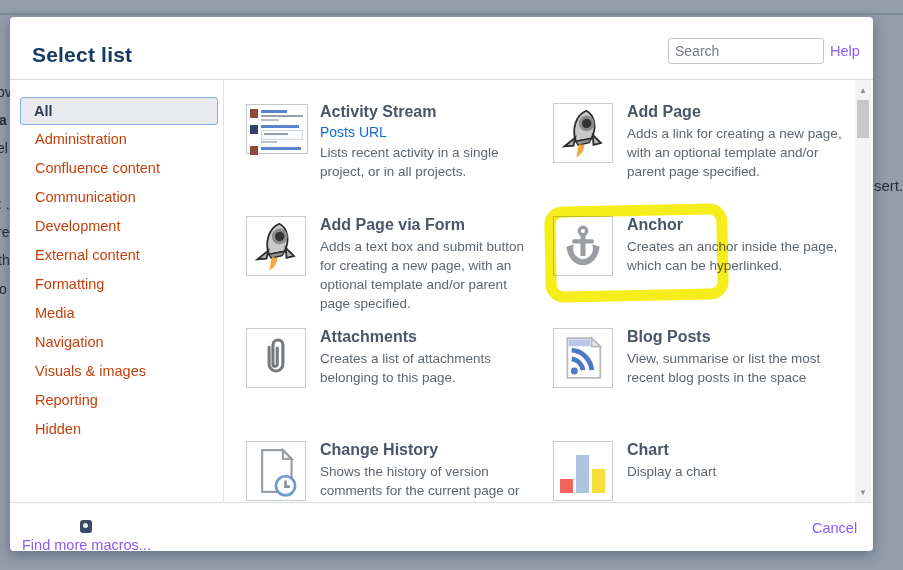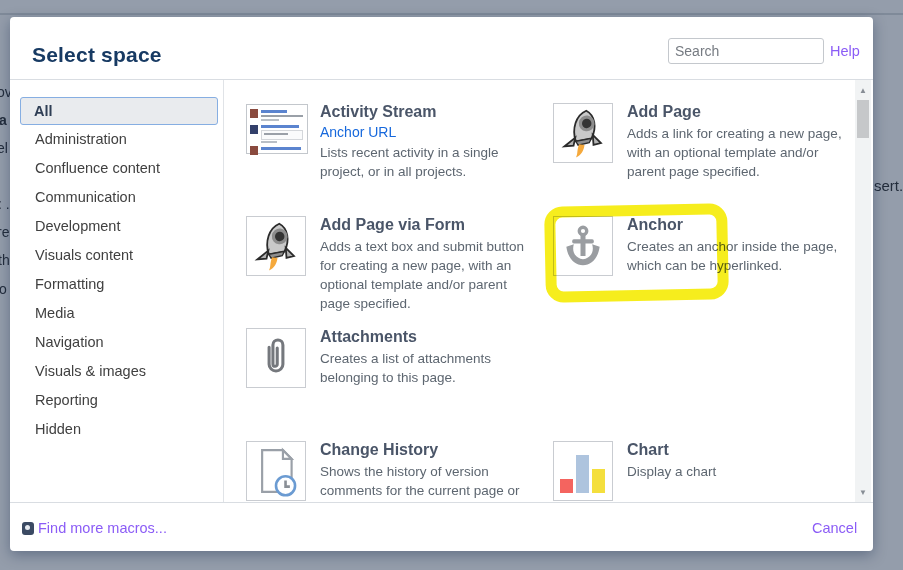--- a/index.html
+++ b/index.html
@@ -34,21 +34,21 @@
   .header-divider{position:absolute;left:0;top:62px;width:863px;height:1px;background:#d9dde2;}
   
   .sidebar{position:absolute;left:10px;top:80px;width:198px;}
   .cat-selected{
     height:26px;line-height:26px;background:#e9ebee;
     border:1.5px solid #86aee2;border-radius:3px;
     padding-left:13px;font-size:14.5px;font-weight:bold;color:#2f3e55;cursor:pointer;
   }
   .cat-item{
     height:29px;line-height:29px;padding-left:15px;
-    font-size:14.5px;color:#404040;cursor:pointer;
+    font-size:14.5px;color:#c2410c;cursor:pointer;
   }
   .v-divider{position:absolute;left:213px;top:63px;width:1px;height:422px;background:#e0e3e7;}
   
   .content{position:absolute;left:214px;top:63px;width:631px;height:422px;overflow:hidden;}
   .macro-item{position:absolute;cursor:pointer;}
   .macro-icon{
     position:absolute;left:0;top:0;width:60px;height:60px;
     border:1px solid #c9ccd1;background:#fff;box-sizing:border-box;
     display:flex;align-items:center;justify-content:center;
   }
@@ -88,52 +88,52 @@
   }
   
   .scrollbar{position:absolute;left:845px;top:63px;width:16px;height:422px;background:#f1f3f4;}
   .scroll-arrow{position:absolute;left:0;width:16px;height:16px;color:#878d95;font-size:8px;
     display:flex;align-items:center;justify-content:center;cursor:pointer;}
   .scroll-up{top:2px;}
   .scroll-down{bottom:2px;}
   .scroll-thumb{position:absolute;left:2px;top:20px;width:12px;height:38px;background:#c6c8ca;cursor:pointer;}
   
   .footer-divider{position:absolute;left:0;top:485px;width:863px;height:1px;background:#d9dde2;}
-  .find-more{position:absolute;left:12px;top:503px;font-size:14.5px;display:flex;align-items:center;gap:4px;cursor:pointer;}
+  .find-more{position:absolute;left:12px;top:503px;font-size:14.5px;display:flex;align-items:center;gap:4px;cursor:pointer;flex-direction:column;}
   .mk-icon{width:12px;height:13px;background:#3b4a63;border-radius:3px;position:relative;display:inline-block;}
   .mk-icon::after{content:"";position:absolute;left:3px;top:3px;width:5px;height:5px;border-radius:50%;background:#e8ecf2;}
   .cancel-link{position:absolute;left:802px;top:503px;font-size:14.5px;}
 </style>
 </head>
 <body>
 
 <div class="bg-topline"></div>
 <span class="bg-frag" style="left:-3px;top:84px;">ov</span>
 <span class="bg-frag b" style="left:-1px;top:112px;">a</span>
 <span class="bg-frag" style="left:-3px;top:140px;">el</span>
 <span class="bg-frag" style="left:-2px;top:196px;">: .</span>
 <span class="bg-frag" style="left:-3px;top:224px;">re</span>
 <span class="bg-frag" style="left:-2px;top:252px;">th</span>
 <span class="bg-frag" style="left:-1px;top:281px;">o</span>
 <span class="bg-frag" style="left:874px;top:177px;font-size:15px;">sert.</span>
 
 <div class="modal">
 
-  <div class="modal-title">Select space</div>
+  <div class="modal-title">Select list</div>
   <input class="search-input" type="text" placeholder="Search" style="">
   <a class="link help-link">Help</a>
   <div class="header-divider"></div>
 
   <div class="sidebar">
     <div class="cat-selected">All</div>
     <div class="cat-item">Administration</div>
     <div class="cat-item">Confluence content</div>
     <div class="cat-item">Communication</div>
     <div class="cat-item">Development</div>
-    <div class="cat-item">Visuals content</div>
+    <div class="cat-item">External content</div>
     <div class="cat-item">Formatting</div>
     <div class="cat-item">Media</div>
     <div class="cat-item">Navigation</div>
     <div class="cat-item">Visuals &amp; images</div>
     <div class="cat-item">Reporting</div>
     <div class="cat-item">Hidden</div>
   </div>
   <div class="v-divider"></div>
 
   <div class="content">
@@ -149,21 +149,21 @@
             <div class="as-l4"></div>
             <div class="as-box"></div>
             <div class="as-l5"></div>
             <div class="as-l6"></div>
           <div class="as-av3"></div>
             <div class="as-l7"></div>
         </div>
       </div>
       <div class="macro-text">
         <div class="macro-name">Activity Stream</div>
-        <div class="macro-link">Anchor URL</div>
+        <div class="macro-link">Posts URL</div>
         <div class="macro-desc">Lists recent activity in a single project, or in all projects.</div>
       </div>
     </div>
 
     <div class="macro-item w2" style="left:329px;top:23px;width:300px;height:105px;">
       <div class="macro-icon">
         <svg width="54" height="54" viewBox="0 0 60 60">
           <g transform="rotate(6 30 30)">
             <path d="M31 5 C41 9 45 22 40 35 L23 40 C17 27 20 11 31 5 Z" fill="#c9c9c9" stroke="#2b2b2b" stroke-width="2"></path>
             <path d="M23 40 L40 35 L38 40 L26 44 Z" fill="#8f8f8f" stroke="#2b2b2b" stroke-width="1.5"></path>
@@ -221,20 +221,36 @@
         <svg width="46" height="46" viewBox="0 0 60 60" fill="none" stroke="#75787d" stroke-width="4" stroke-linecap="round">
           <path d="M21 16 v22 a9 9 0 0 0 18 0 V13 a6.5 6.5 0 0 0 -13 0 v25 a2.8 2.8 0 0 0 5.6 0 V17"></path>
         </svg>
       </div>
       <div class="macro-text">
         <div class="macro-name">Attachments</div>
         <div class="macro-desc">Creates a list of attachments belonging to this page.</div>
       </div>
     </div>
 
+    <div class="macro-item w2" style="left:329px;top:248px;width:300px;height:105px;">
+      <div class="macro-icon">
+        <svg width="52" height="52" viewBox="0 0 60 60">
+          <path d="M12 7 H40 L50 17 V53 H12 Z" fill="#fff" stroke="#b5b9c0" stroke-width="2"></path>
+          <rect x="13.5" y="8.5" width="25" height="8" fill="#b9c8e8"></rect>
+          <path d="M40 7 L40 17 H50 Z" fill="#e8ebf0" stroke="#b5b9c0" stroke-width="2"></path>
+          <circle cx="20" cy="45" r="4" fill="#4d79c7"></circle>
+          <path d="M17 31 a15 15 0 0 1 13 13" stroke="#4d79c7" stroke-width="5.5" fill="none"></path>
+          <path d="M17 21 a25 25 0 0 1 23 23" stroke="#4d79c7" stroke-width="5.5" fill="none"></path>
+        </svg>
+      </div>
+      <div class="macro-text">
+        <div class="macro-name">Blog Posts</div>
+        <div class="macro-desc">View, summarise or list the most recent blog posts in the space</div>
+      </div>
+    </div>
 
     <div class="macro-item w1" style="left:22px;top:361px;width:300px;height:105px;">
       <div class="macro-icon">
         <svg width="52" height="52" viewBox="0 0 60 60">
           <path d="M14 6 H38 L48 16 V54 H14 Z" fill="#fff" stroke="#9aa0a8" stroke-width="2.5"></path>
           <path d="M38 6 V16 H48 Z" fill="#fff" stroke="#9aa0a8" stroke-width="2.5"></path>
           <circle cx="41" cy="47" r="11" fill="#fff" stroke="#6b9bd2" stroke-width="3"></circle>
           <path d="M41 41 V48 H46" stroke="#8a8f96" stroke-width="3" fill="none"></path>
         </svg>
       </div>

